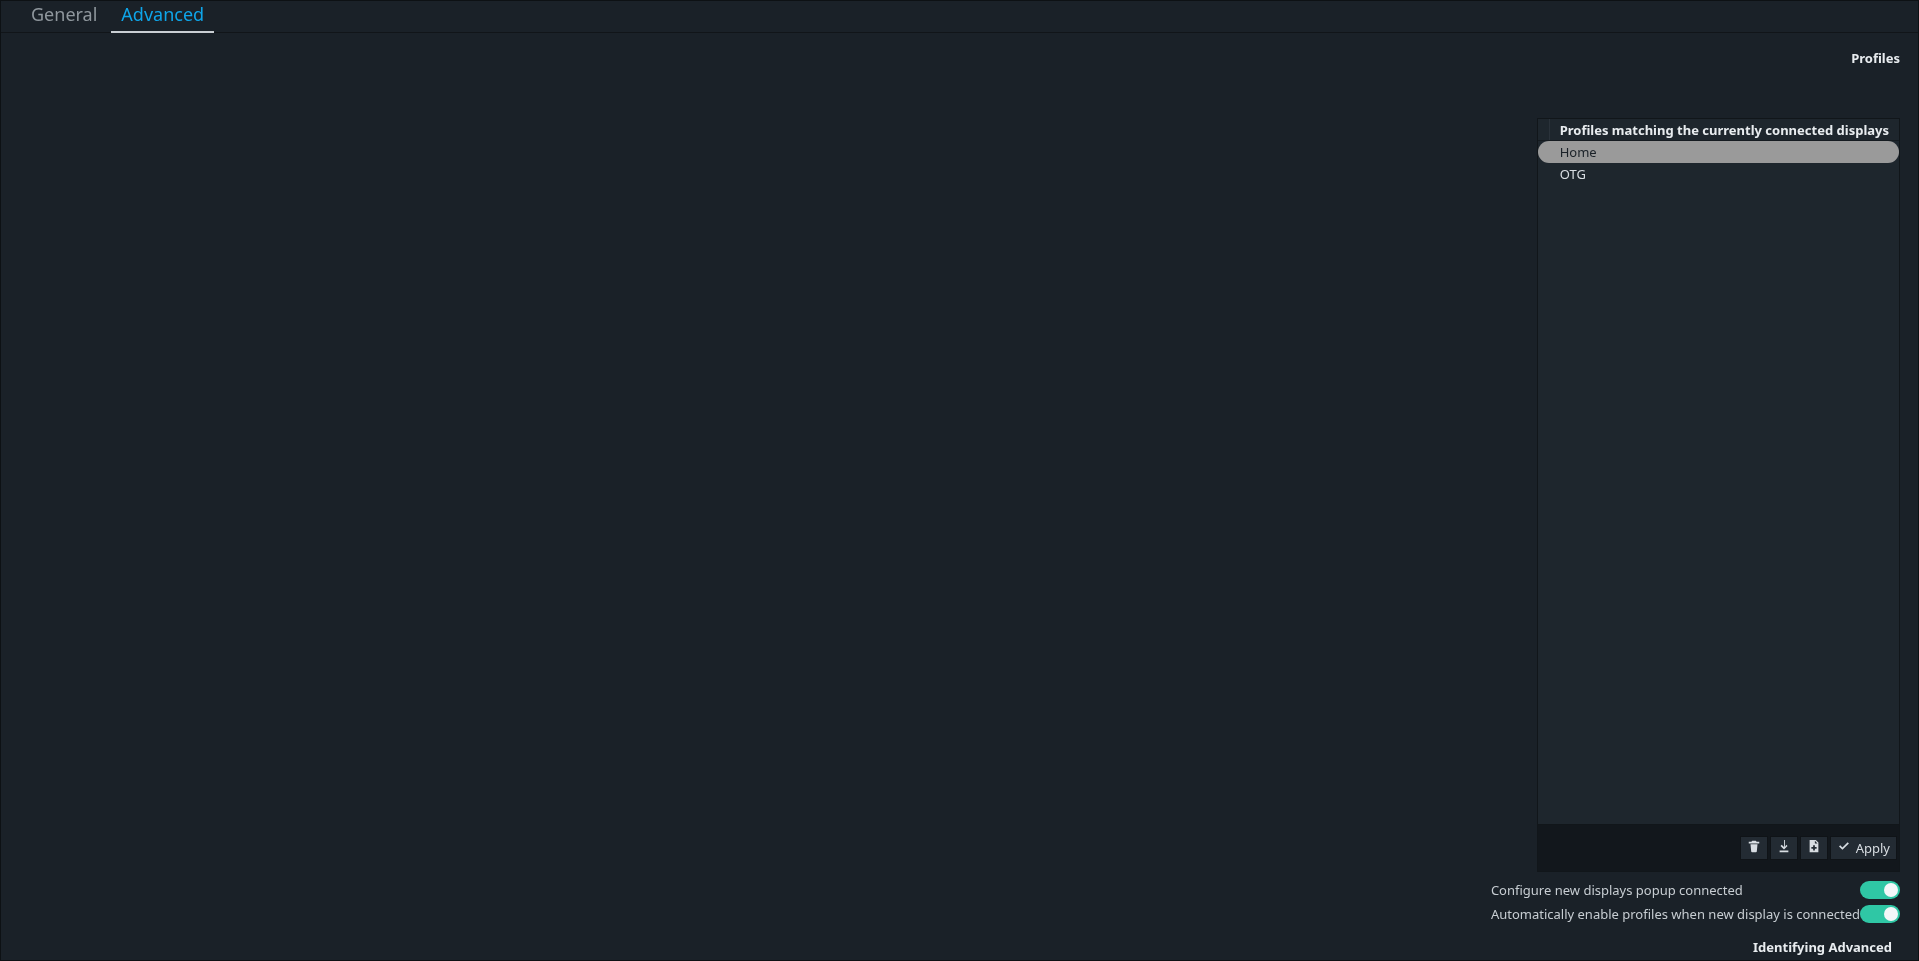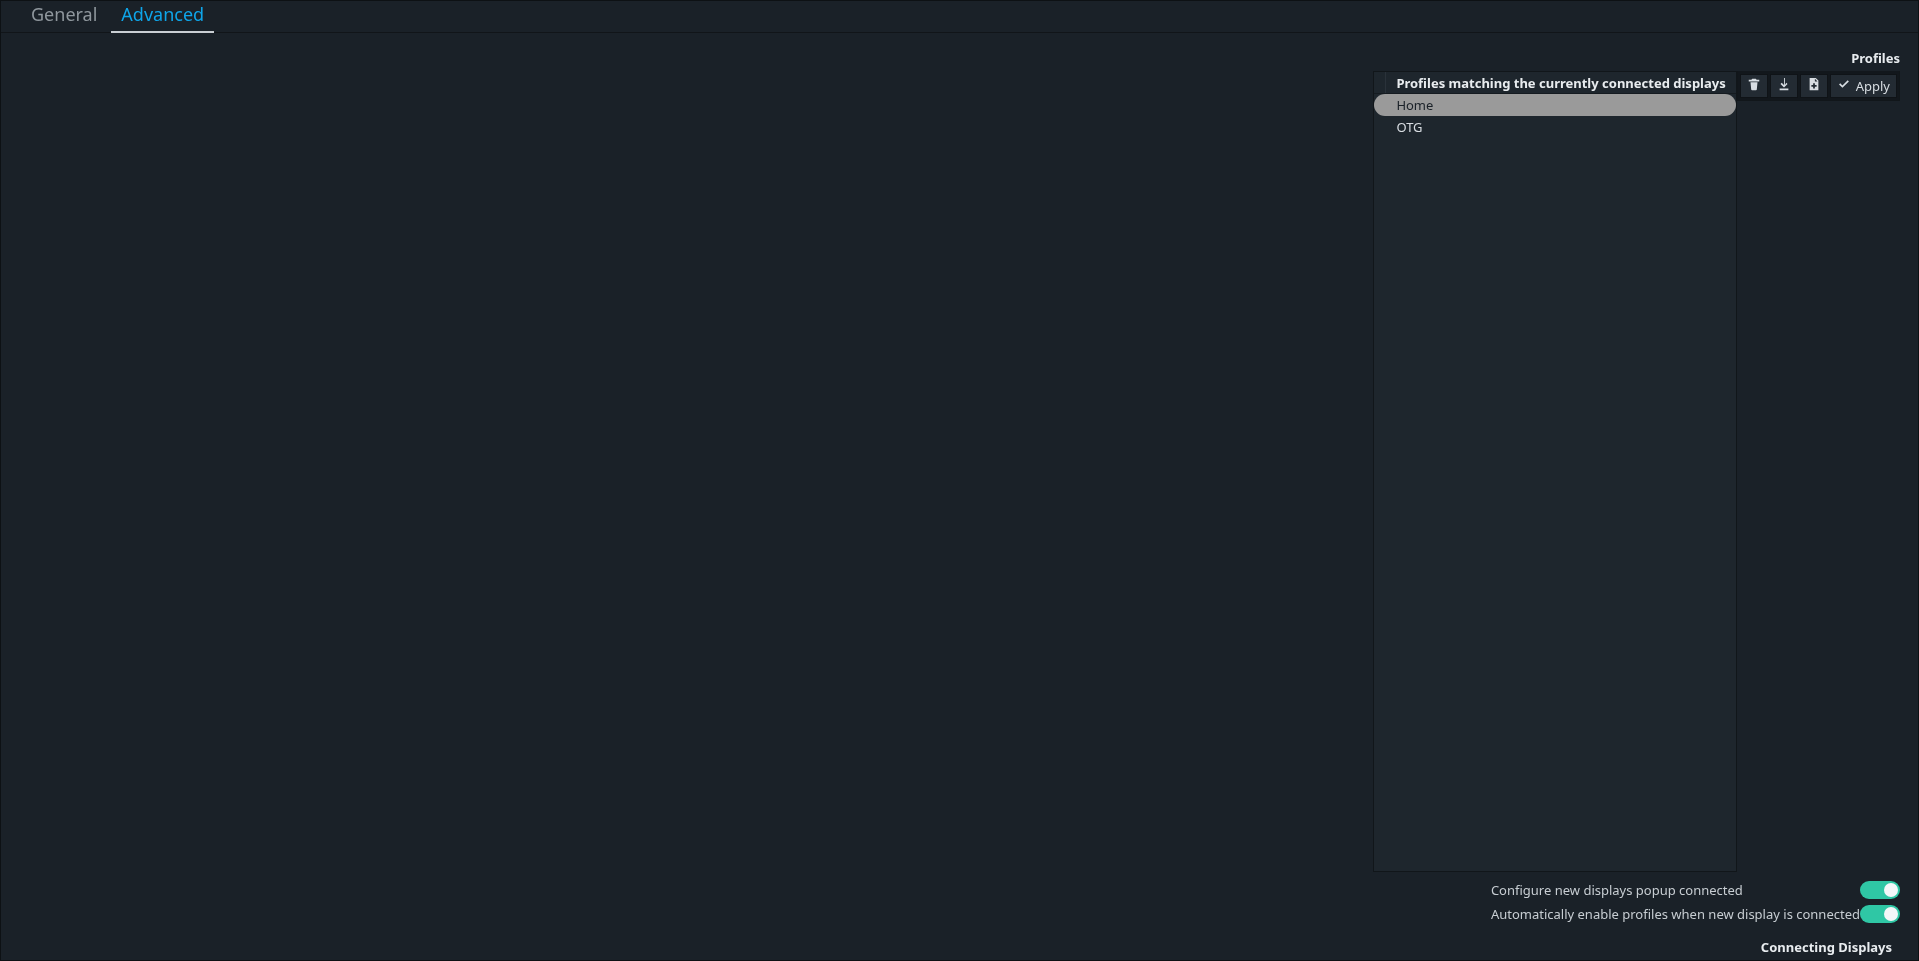--- a/index.html
+++ b/index.html
@@ -67,23 +67,24 @@
     font-weight: 700;
     color: #e8ecef;
     padding: 6px 8px 4px 8px;
     font-size: 13px;
   }
 
   
   .profiles-pane {
     flex: 1;
     display: flex;
-    flex-direction: row;
+    flex-direction: column;
     min-height: 0;
     padding: 0 8px;
+    margin-top: 47px;
   }
   .treeview {
     flex: 1;
     background: #1e262d;
     border: 1px solid #11161a;
     display: flex;
     flex-direction: column;
     overflow: hidden;
   }
   .treeview-header {
@@ -122,21 +123,21 @@
   .tree-row .cell {
     padding: 0 10px;
     font-size: 13px;
   }
 
   
   .profiles-toolbar {
     background: #12171c;
     border: 1px solid #11161a;
     border-top: none;
-    height: 30px;
+    height: 47px;
     display: flex;
     align-items: center;
     justify-content: flex-end;
     padding: 0 2px;
     gap: 2px;
   }
   .tool-btn {
     background: #232b33;
     border: 1px solid #0f1317;
     height: 24px;
@@ -268,17 +269,17 @@
       </div>
       <div class="setting-row">
         <span class="label">Automatically enable profiles when new display is connected</span>
         <div class="switch on">
             <div class="knob"></div>
           </div>
       </div>
     </div>
 
     <div class="settings-block">
-      <div class="section-title" style="padding-left:0">Connecting Displays</div>
+      <div class="section-title" style="padding-left:0">Identifying Advanced</div>
     </div>
 
   </div>
 </div>
 
 </body></html>

